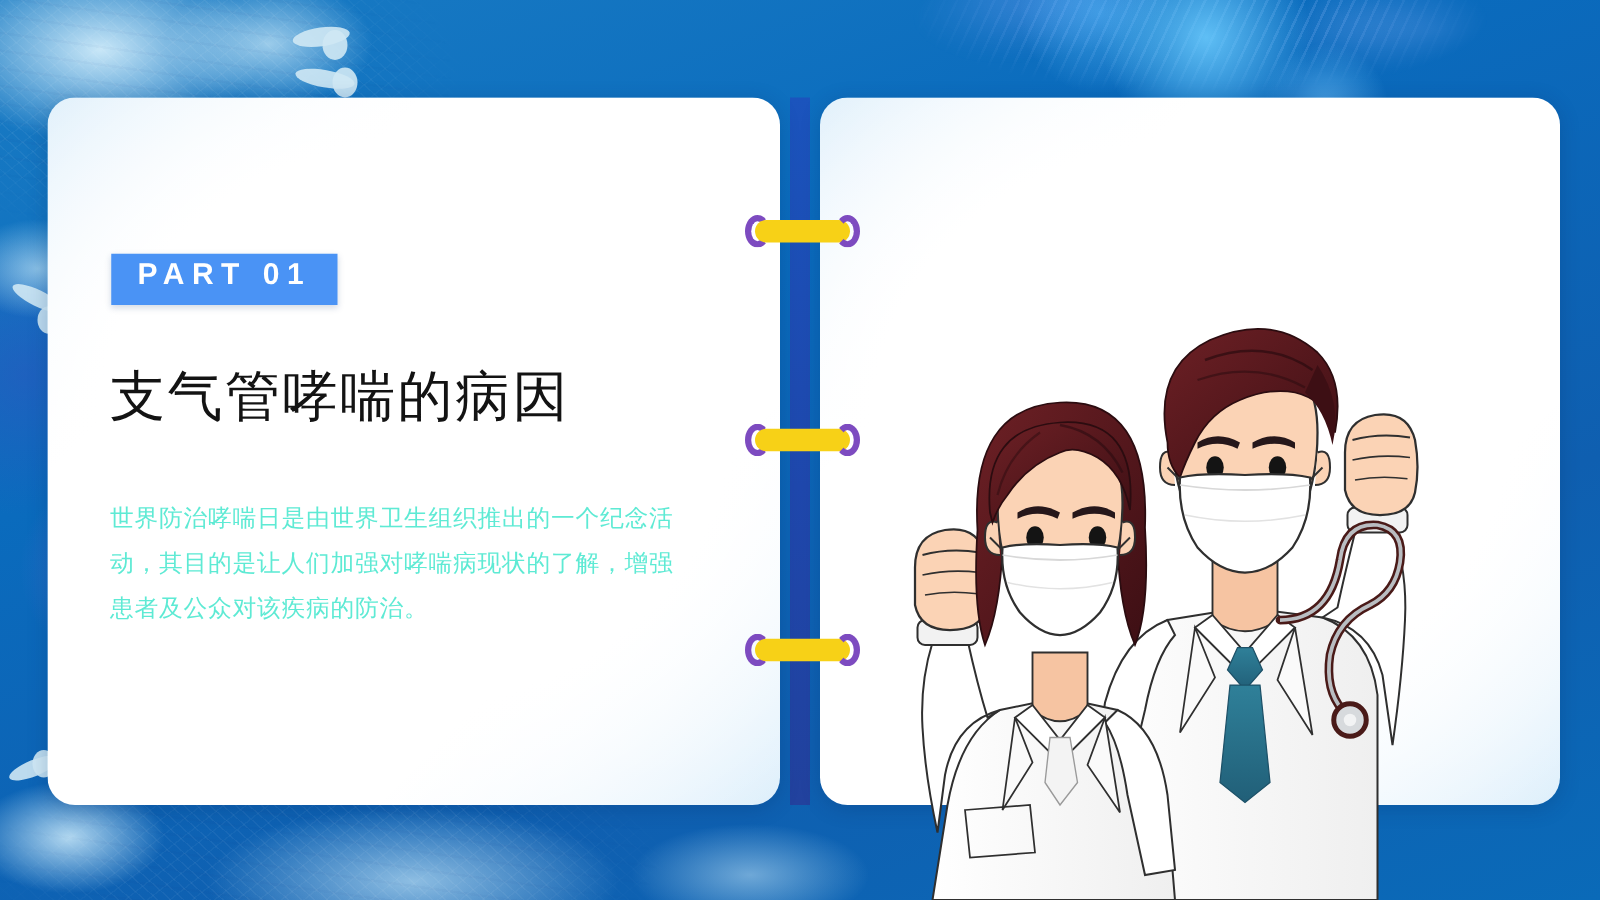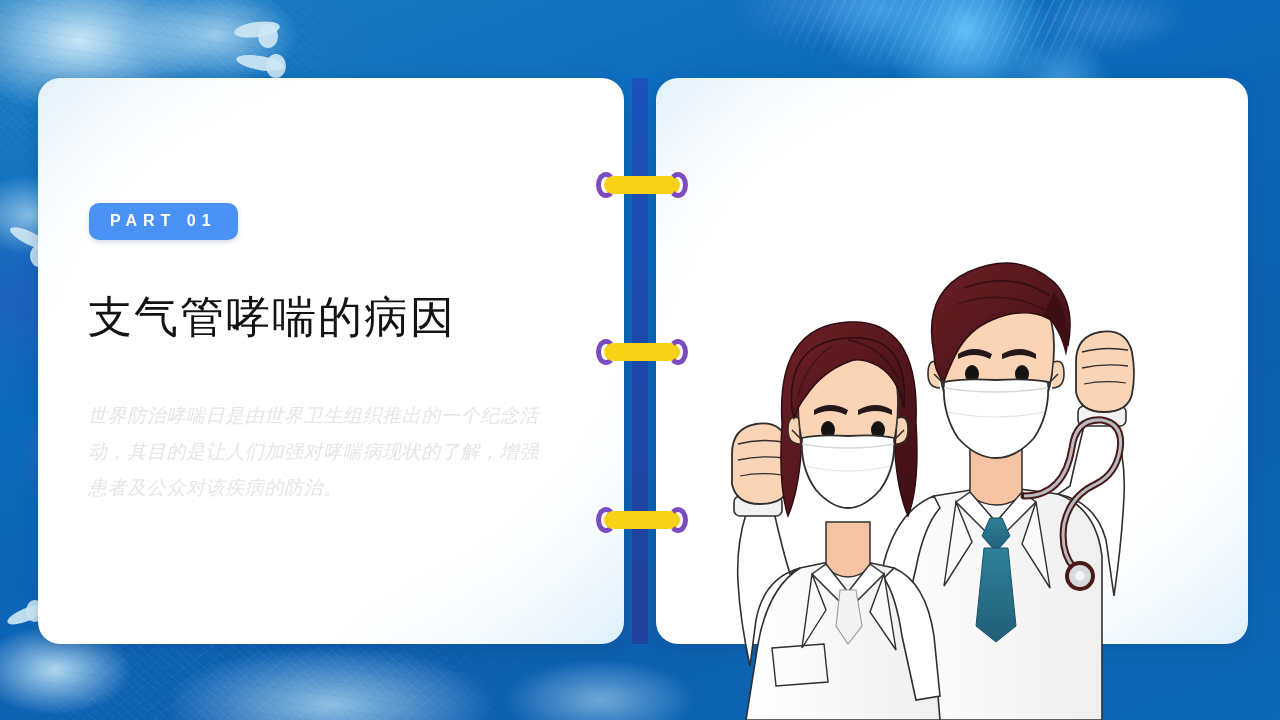--- a/index.html
+++ b/index.html
@@ -94,39 +94,37 @@
   .ring .cap {
     position:absolute; top:0; width:20px; height:26px;
     border:5px solid #7d4bc0; border-radius:50%;
   }
   .ring .cap.l { left:0;  border-right-color:transparent; }
   .ring .cap.r { right:0; border-left-color:transparent; }
 
   
   .part-badge {
     position:absolute; left:89px; top:203px;
-    padding:9px 21px 10px;
+    padding:3px 21px 10px;
     background:#4a93f5;
     color:#fff;
-    font-size:16px; font-weight:700;
+    font-size:24px; font-weight:700;
     letter-spacing:6px;
     box-shadow:0 2px 5px rgba(10,50,110,.18);
-    border-radius:10px;
   }
   .headline {
     position:absolute; left:88px; top:288px;
     font-size:44px; font-weight:400; color:#131313;
     letter-spacing:2px; white-space:nowrap;
   }
   .body-copy {
     position:absolute; left:88px; top:398px;
     width:470px;
-    font-size:19px; line-height:36px; color:#e5e5e5;
+    font-size:19px; line-height:36px; color:#5eead4;
     letter-spacing:.6px;
-    font-style:italic;
   }
 
   
   #doctors { position:absolute; left:672px; top:196px; width:600px; height:524px; }
   #doctors svg { display:block; }
 </style>
 </head>
 <body>
 
 <div id="slide">

